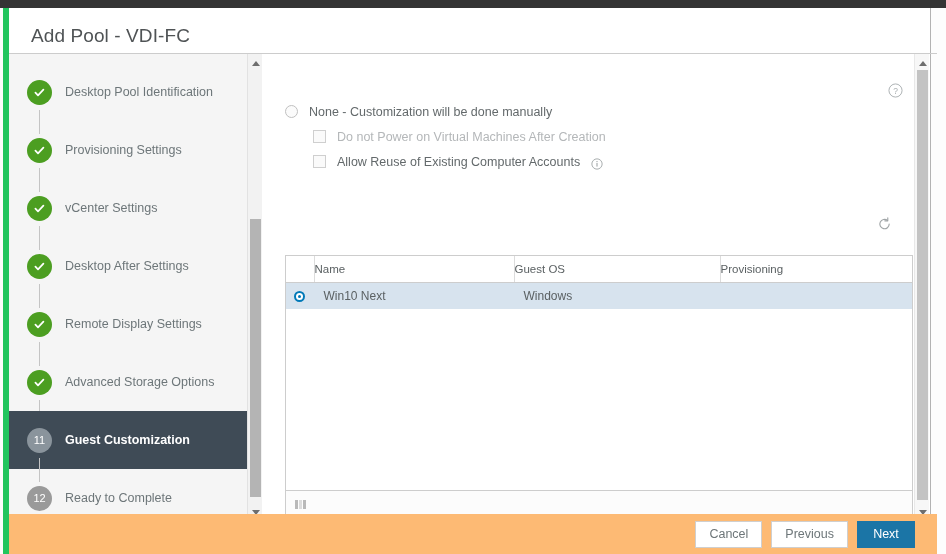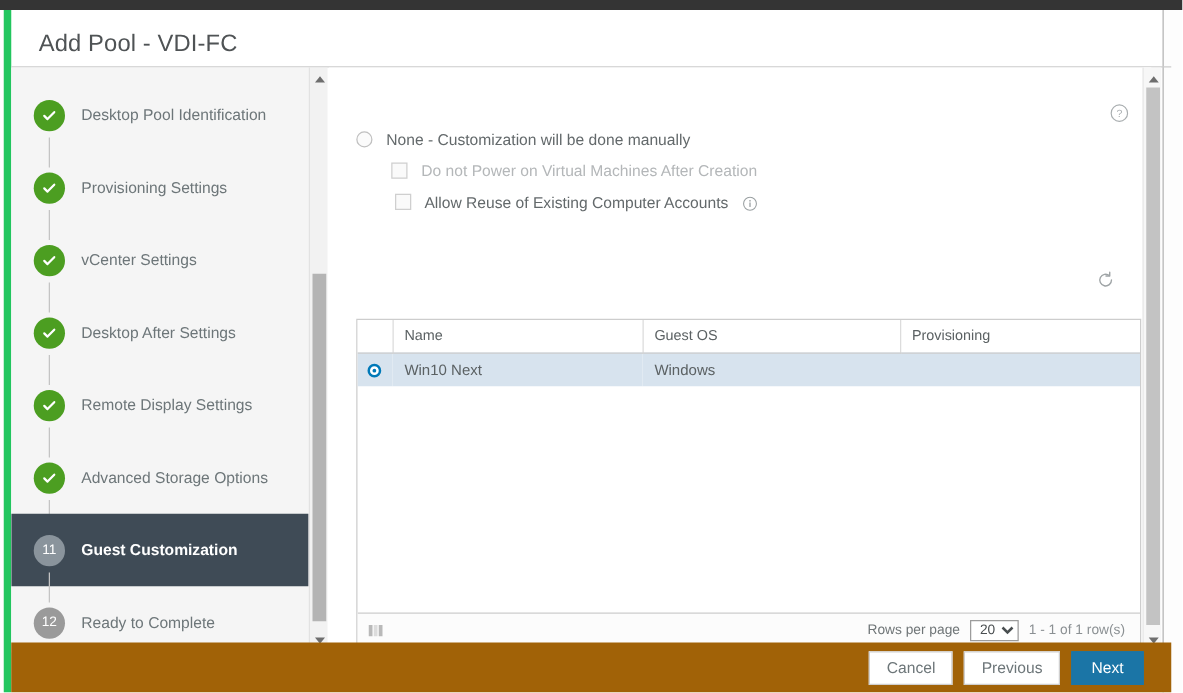--- a/index.html
+++ b/index.html
@@ -174,21 +174,21 @@
   }
 
   
   .options { position: absolute; left: 22px; top: 45px; }
 
   .opt-row {
     display: flex;
     align-items: center;
     height: 25px;
   }
-  .opt-row.indent { margin-left: 28px; justify-content: flex-end; }
+  .opt-row.indent { margin-left: 28px; }
 
   .radio {
     width: 13px; height: 13px;
     border-radius: 50%;
     border: 1px solid #c0c0c0;
     background: #fbfbfb;
     flex: 0 0 13px;
   }
   .radio.checked {
     border: none;
@@ -241,21 +241,20 @@
   }
   table.grid th {
     height: 26px;
     text-align: left;
     font-size: 11.5px;
     font-weight: normal;
     color: #5b6163;
     background: #ffffff;
     border-bottom: 1px solid #cdcdcd;
     border-right: 1px solid #dcdcdc;
-    padding-left: 9px;
   }
   table.grid th.sel-col {
     width: 28px;
     padding-left: 0;
   }
   table.grid th.last { border-right: none; }
 
   table.grid td {
     height: 27px;
     font-size: 12px;
@@ -344,21 +343,21 @@
   
   .btn-bar {
     position: absolute;
     left: 0; bottom: 0;
     width: 928px; height: 40px;
     display: flex;
     align-items: center;
     justify-content: flex-end;
     padding-right: 22px;
     gap: 9px;
-    background: #a16207;
+    background: #fdba74;
   }
   .btn {
     font-family: "Liberation Sans", sans-serif;
     font-size: 12.5px;
     height: 27px;
     min-width: 58px;
     padding: 0 13px;
     border: 1px solid #cfcfcf;
     background: #ffffff;
     color: #6d7679;
@@ -517,25 +516,20 @@
               </tr>
             </tbody>
         </table>
 
         <div class="table-footer">
           <span class="col-icon">
               <i></i>
               <i></i>
               <i></i>
             </span>
-          <div class="footer-right">
-            <span class="rpp-label">Rows per page</span>
-            <select class="rpp-select" id="rpp-select"><option value="20">20</option></select>
-            <span class="rows-count">1 - 1 of 1 row(s)</span>
-          </div>
         </div>
       </div>
     </div>
 
     <div class="out-scroll">
       <div class="sb-arrow up">
           <div class="tri-up"></div>
         </div>
       <div class="out-thumb"></div>
       <div class="sb-arrow down">

